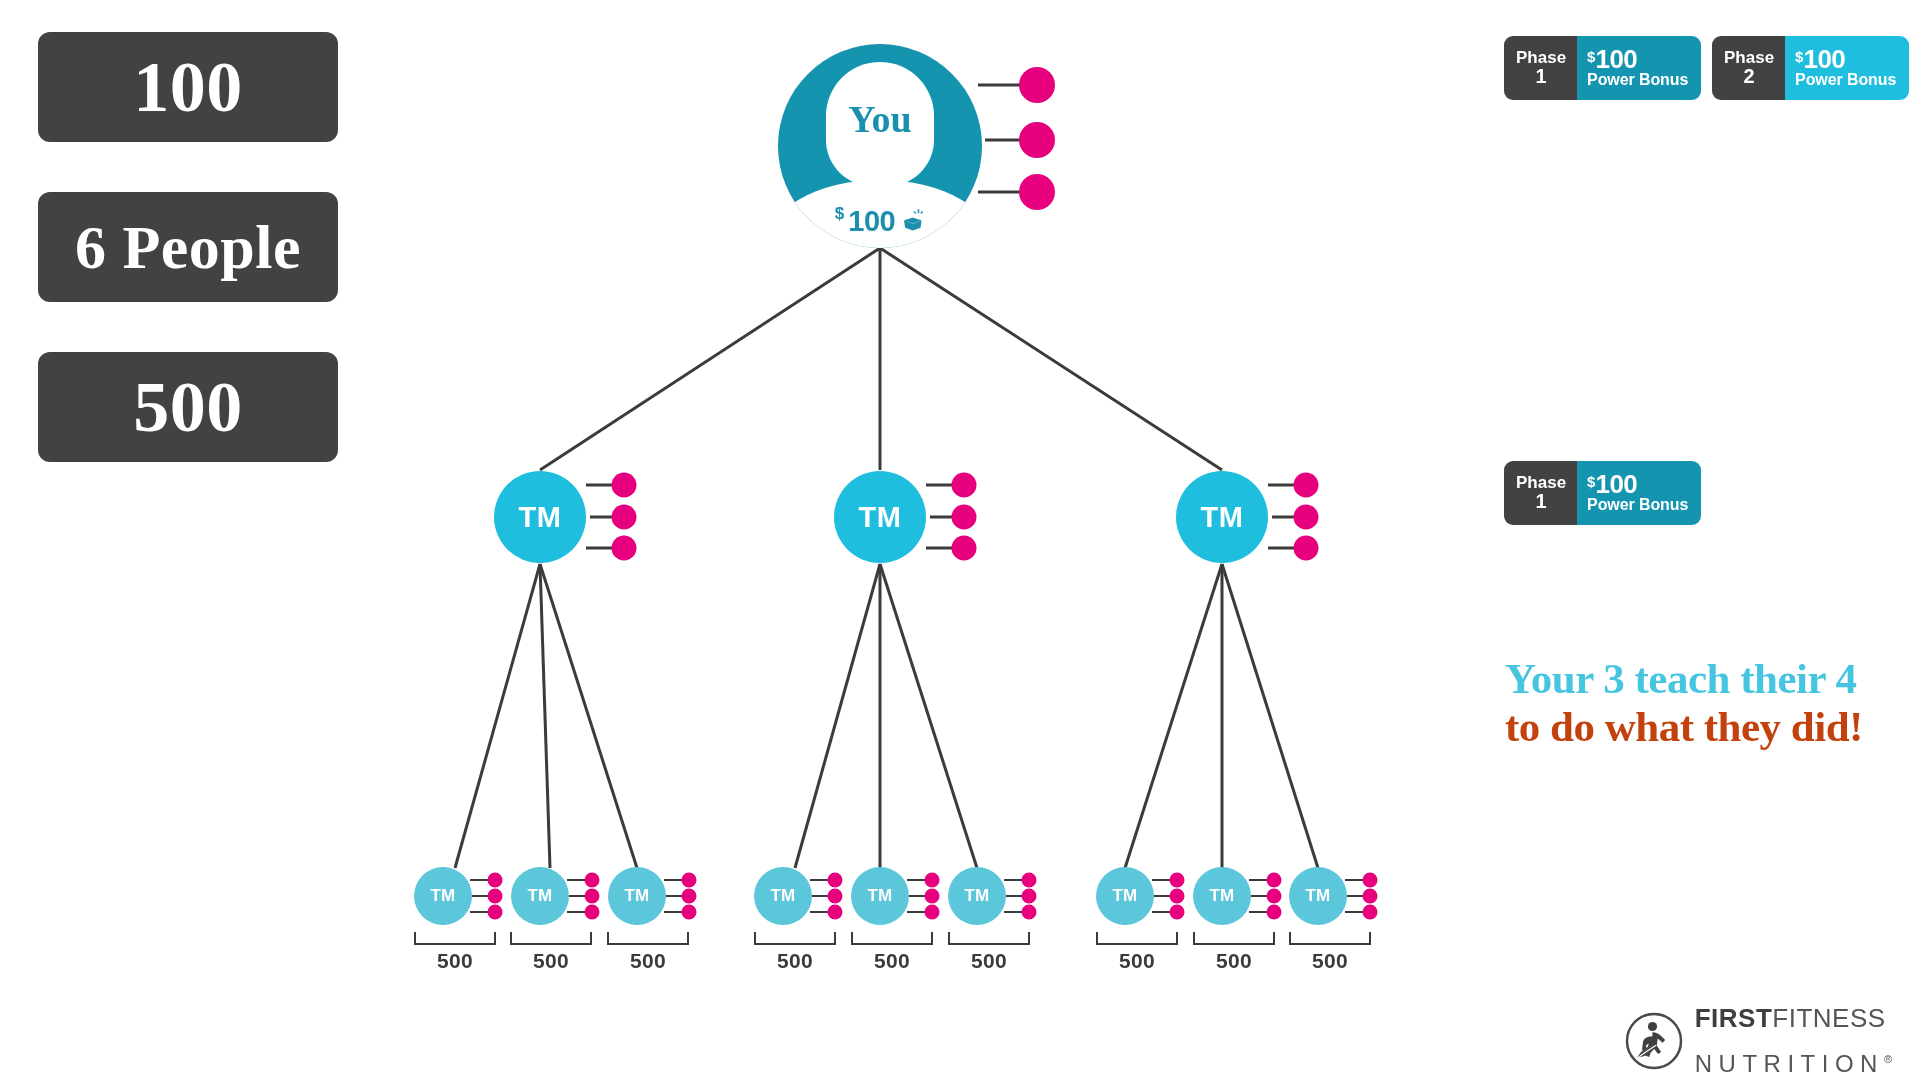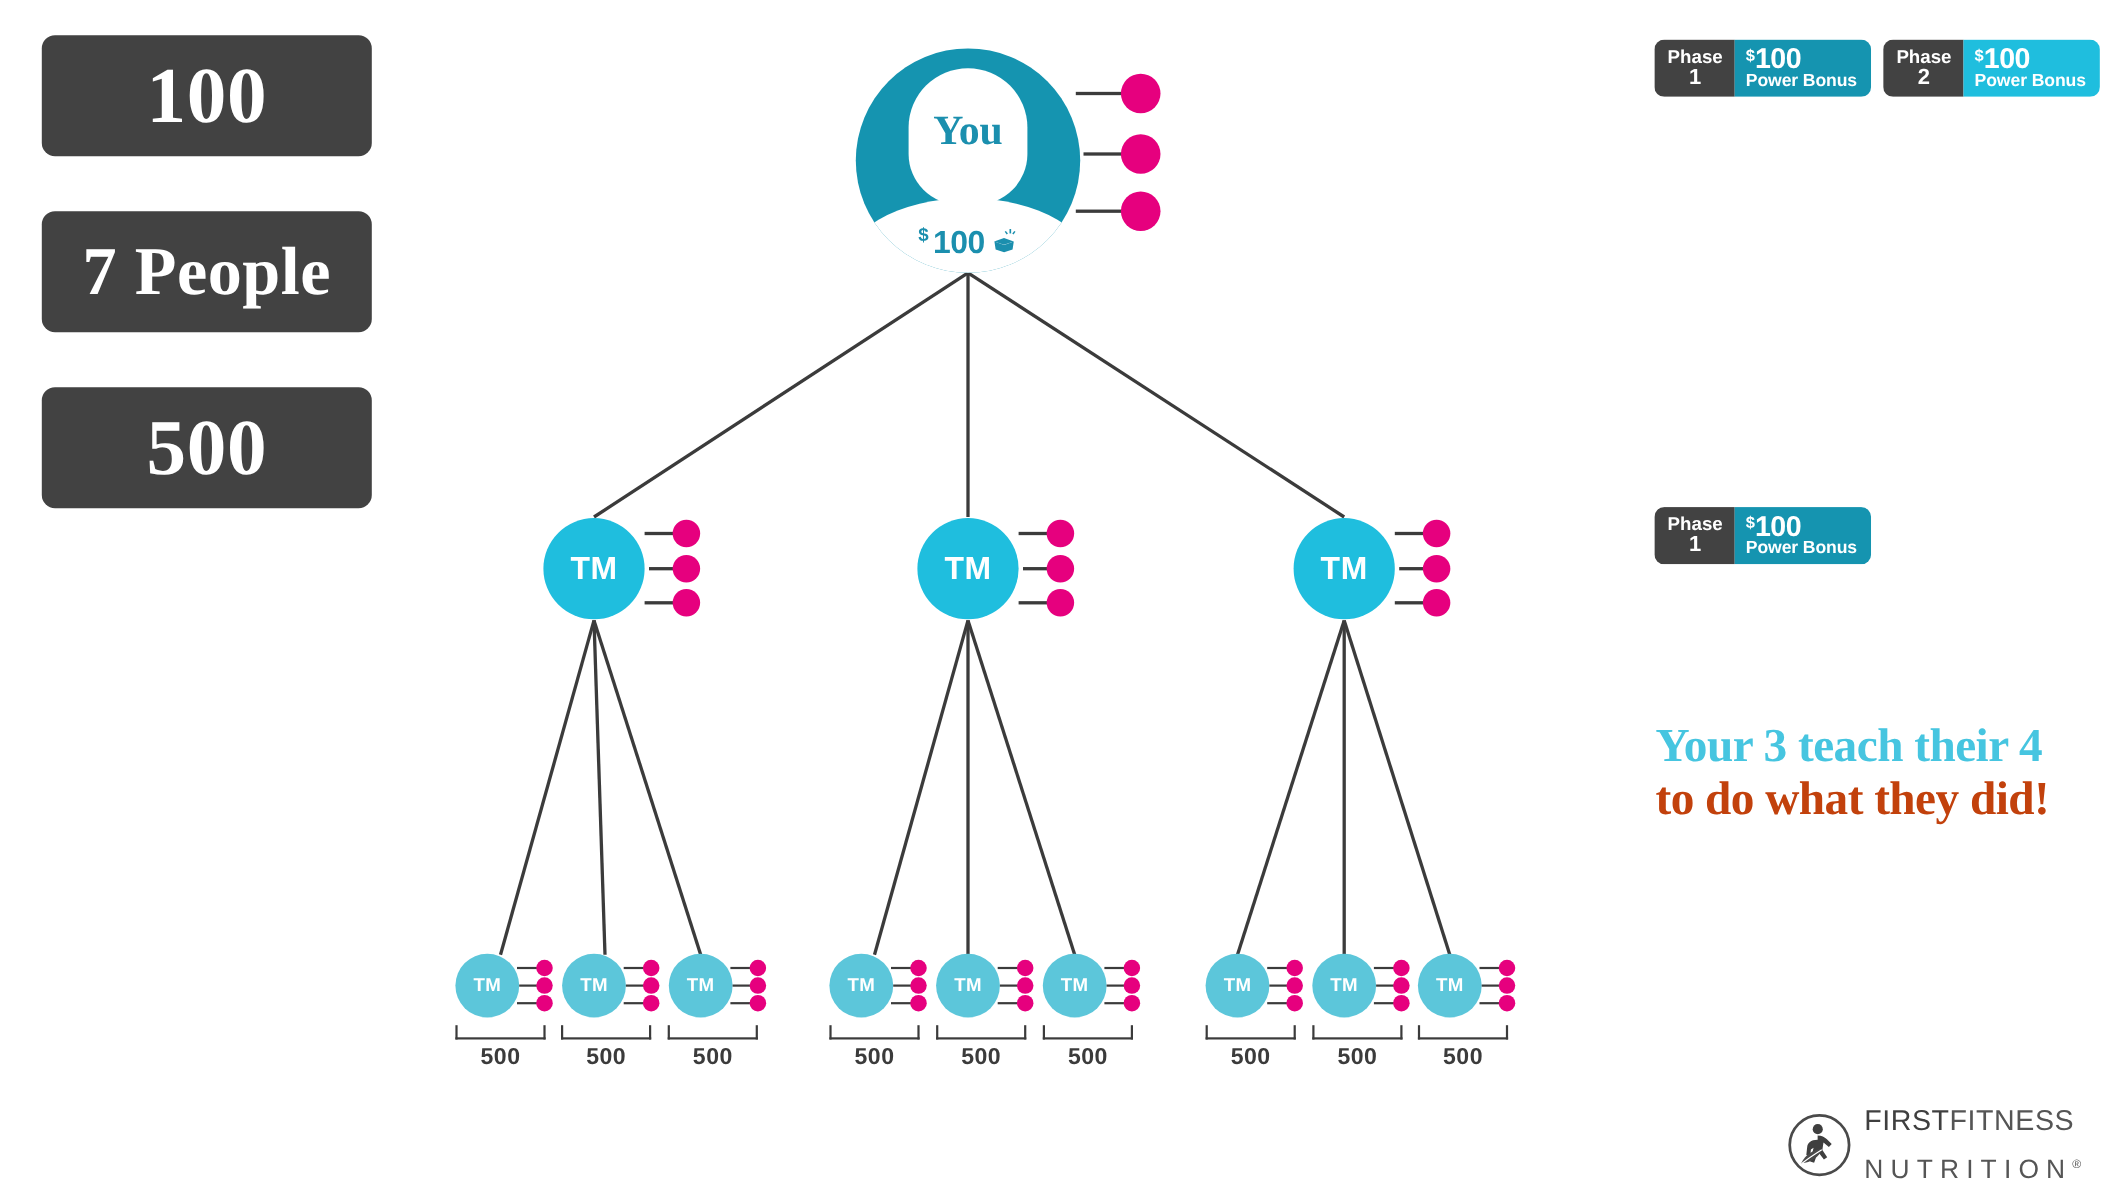--- a/index.html
+++ b/index.html
@@ -99,21 +99,21 @@
     box-sizing:border-box;
   }
   .bracket .val{
     text-align:center;color:#3b3b3b;font-weight:700;font-size:21px;
     margin-top:4px;letter-spacing:0.4px;
   }
 
   
   .badge{
     position:absolute;display:flex;align-items:stretch;
-    border-radius:9px;overflow:hidden;height:52px;
+    border-radius:9px;overflow:hidden;height:64px;
   }
   .badge .left{
     background:#424242;color:#ffffff;
     padding:5px 11px 5px 12px;display:flex;flex-direction:column;
     align-items:center;justify-content:center;line-height:1.02;
   }
   .badge .left .w1{font-size:17px;font-weight:700;}
   .badge .left .w2{font-size:20px;font-weight:700;}
   .badge .right{
     color:#ffffff;padding:4px 13px 5px 10px;
@@ -138,34 +138,34 @@
     position:absolute;left:38px;top:1035px;
     color:#4a4a4a;font-size:20px;letter-spacing:-0.2px;white-space:nowrap;
   }
   .logo{
     position:absolute;right:28px;top:1005px;
     display:flex;align-items:center;gap:12px;
   }
   .logo .mark{width:58px;height:58px;flex:none;}
   .logo .words{display:flex;flex-direction:column;line-height:1;color:#555555;}
   .logo .words .r1{font-size:26px;letter-spacing:0.5px;}
-  .logo .words .r1 b{font-weight:400;color:#3f3f3f;}
+  .logo .words .r1 b{font-weight:700;color:#3f3f3f;}
   .logo .words .r2{font-size:24px;letter-spacing:6.5px;margin-top:21px;}
   .logo .words .r2 .reg{font-size:11px;vertical-align:super;letter-spacing:0;}
 </style>
 </head>
 <body>
 
 <div class="stage">
 
   <div class="pill" id="pill-0">
     <span>100</span>
   </div>
   <div class="pill" id="pill-1">
-    <span>7 People</span>
+    <span>6 People</span>
   </div>
   <div class="pill" id="pill-2">
     <span>500</span>
   </div>
 
   <svg class="links" viewBox="0 0 1920 1080" preserveAspectRatio="none">
 
     <line x1="880" y1="248" x2="540" y2="470" stroke-width="3"></line>
     <line x1="880" y1="248" x2="880" y2="470" stroke-width="3"></line>
     <line x1="880" y1="248" x2="1222" y2="470" stroke-width="3"></line>

